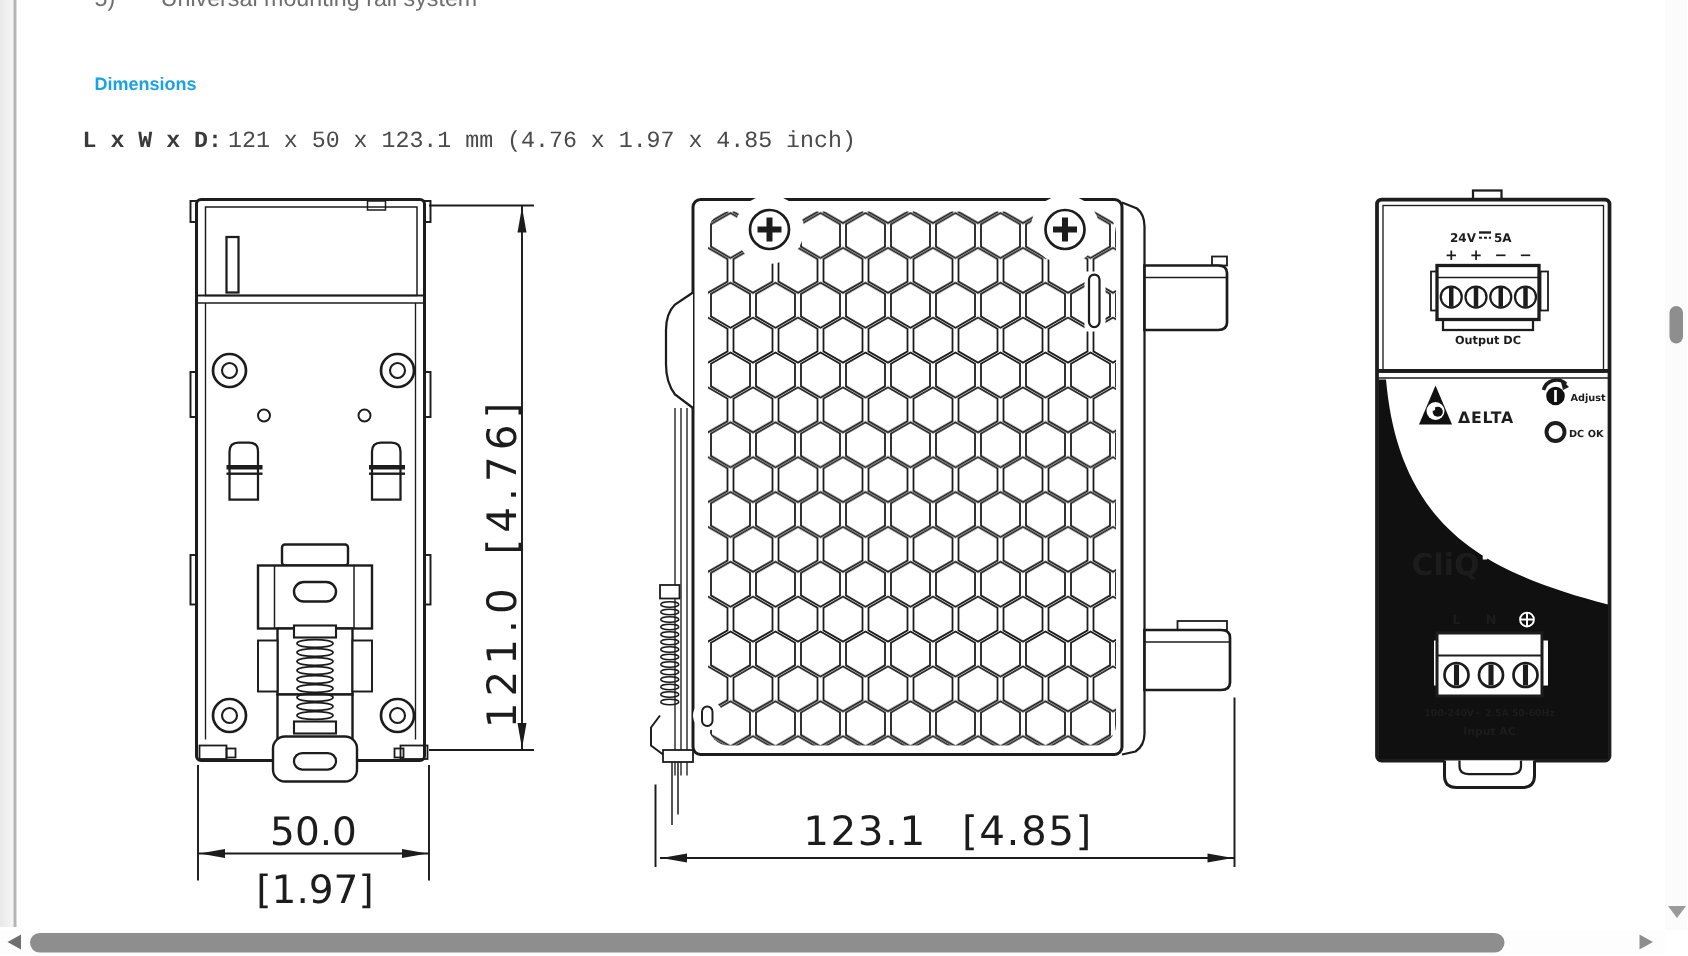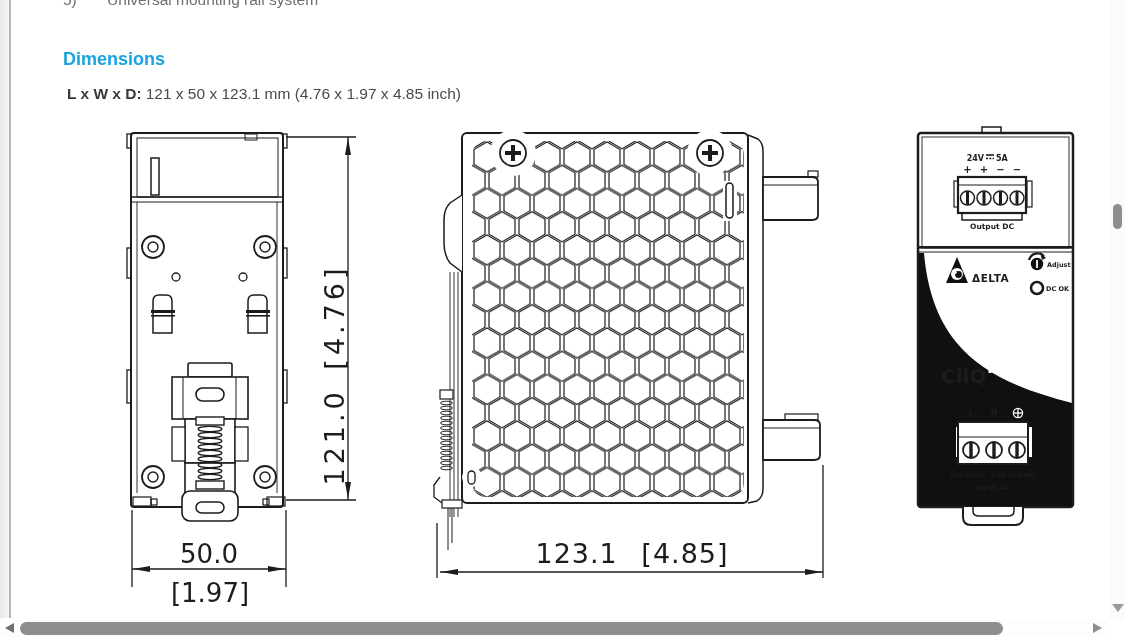--- a/index.html
+++ b/index.html
@@ -10,22 +10,22 @@
   }
   .left-edge {
     position:absolute; left:0; top:0; width:11px; height:618px;
     background:linear-gradient(to right,#e9e9e9,#f5f5f5);
     border-right:2px solid #b5b5b5;
   }
   .content { position:absolute; left:13px; top:0; width:1097px; height:620px; background:#fff; }
   .clip-line { position:absolute; left:50px; top:-9px; font-size:15.5px; color:#6e6e6e; white-space:nowrap; }
   .clip-line .num { display:inline-block; }
   .clip-line .txt { display:inline-block; margin-left:26px; }
-  .heading { position:absolute; left:50px; top:49px; font-size:18px; font-weight:bold; color:#1AA3E0; }
-  .size-line { position:absolute; left:54px; top:85px; font-size:15.5px; color:#4a4a4a; }
+  .heading { position:absolute; left:50px; top:49px; font-size:12px; font-weight:bold; color:#1AA3E0; }
+  .size-line { position:absolute; left:42px; top:85px; font-size:15.5px; color:#4a4a4a;font-family:Liberation Mono, monospace; }
   .size-line .lbl { font-weight:bold; color:#3a3a3a; margin-right:4px; }
   svg { position:absolute; overflow:visible; }
   .svg-back  { left:107px; top:125px; }
   .svg-side  { left:407px; top:125px; }
   .svg-front { left:887px; top:125px; }
   svg text { font-family:"DejaVu Sans", sans-serif; fill:#1c1c1c; }
   .dimtxt { font-size:26px; }
   .dimtxt-mid { font-size:27px; letter-spacing:1px; word-spacing:14px; }
   .dimtxt-rot { font-size:27px; letter-spacing:4px; word-spacing:6px; }
   .fv-b { font-weight:bold; }

